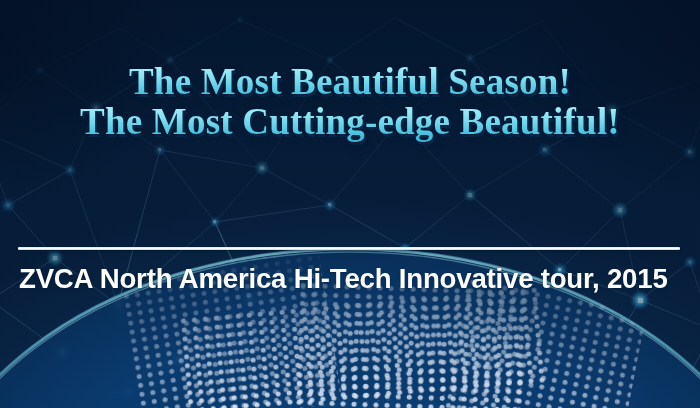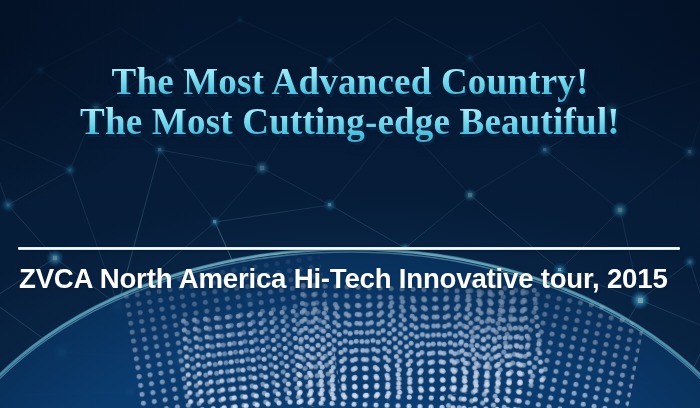--- a/index.html
+++ b/index.html
@@ -260,21 +260,21 @@
 
     <ellipse cx="350" cy="300" rx="430" ry="300" fill="none" stroke="#7fe8ff" stroke-width="1.6" opacity="0.5"></ellipse>
   </svg>
 
   <div id="vignette"></div>
   <div id="corner-left"></div>
 
   <div id="content">
 
     <div id="headlines">
-      <div class="headline">The Most Advanced Country!</div>
+      <div class="headline">The Most Beautiful Season!</div>
       <div class="headline">The Most Cutting-edge Beautiful!</div>
     </div>
 
     <div id="divider"></div>
 
     <div id="subtitle">ZVCA North America Hi-Tech Innovative tour, 2015</div>
   </div>
 
 </div>
 

